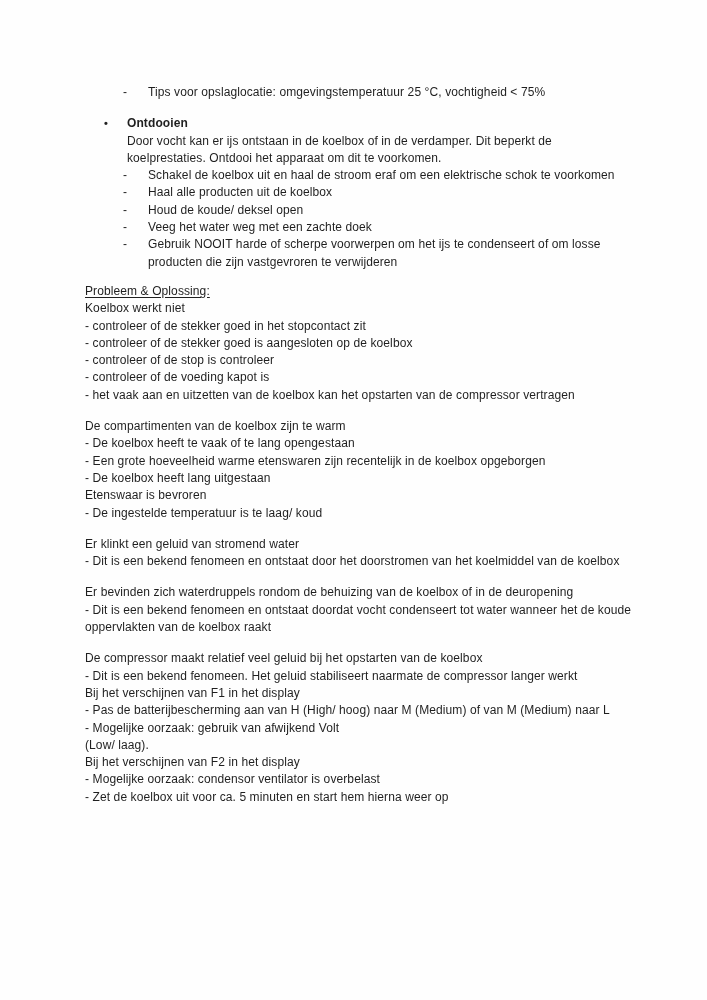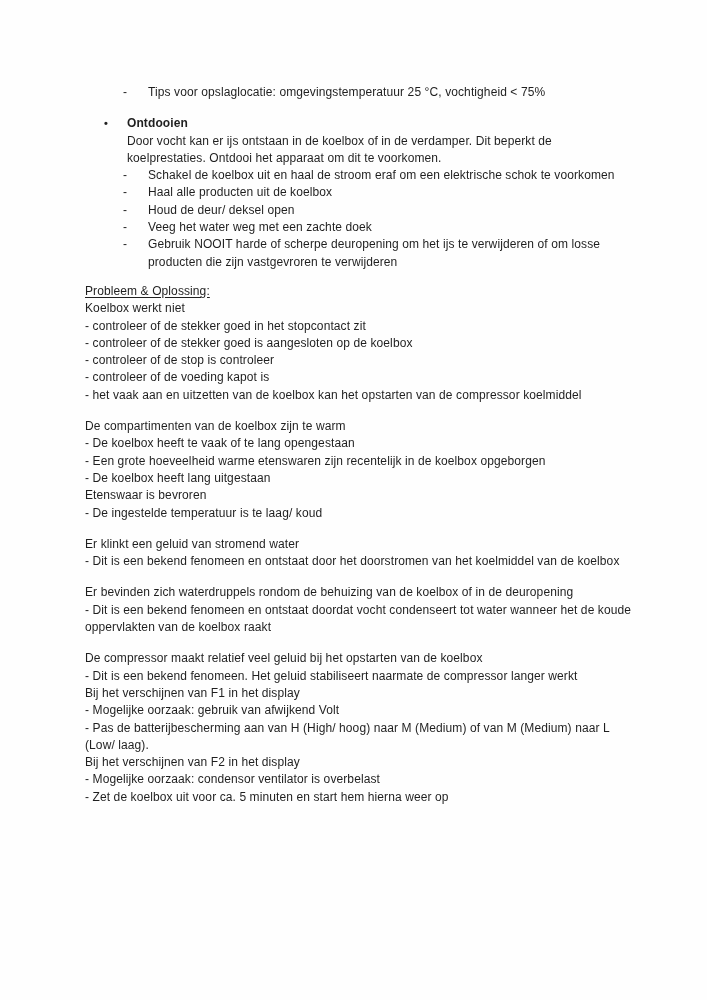--- a/index.html
+++ b/index.html
@@ -49,45 +49,45 @@
 <body>
 
 <div class="page">
   <div class="doc-body">
       <div class="line ind-2"><span class="marker marker-dash">-</span><span>Tips voor opslaglocatie: omgevingstemperatuur 25 °C, vochtigheid &lt; 75%</span></div>
       <div class="line ind-1 gap-lg st-bold"><span class="marker marker-bullet">•</span><span>Ontdooien</span></div>
       <div class="line ind-1">Door vocht kan er ijs ontstaan in de koelbox of in de verdamper. Dit beperkt de</div>
       <div class="line ind-1">koelprestaties. Ontdooi het apparaat om dit te voorkomen.</div>
       <div class="line ind-2"><span class="marker marker-dash">-</span><span>Schakel de koelbox uit en haal de stroom eraf om een elektrische schok te voorkomen</span></div>
       <div class="line ind-2"><span class="marker marker-dash">-</span><span>Haal alle producten uit de koelbox</span></div>
-      <div class="line ind-2"><span class="marker marker-dash">-</span><span>Houd de deur/ deksel open</span></div>
+      <div class="line ind-2"><span class="marker marker-dash">-</span><span>Houd de koude/ deksel open</span></div>
       <div class="line ind-2"><span class="marker marker-dash">-</span><span>Veeg het water weg met een zachte doek</span></div>
-      <div class="line ind-2"><span class="marker marker-dash">-</span><span>Gebruik NOOIT harde of scherpe deuropening om het ijs te verwijderen of om losse</span></div>
+      <div class="line ind-2"><span class="marker marker-dash">-</span><span>Gebruik NOOIT harde of scherpe voorwerpen om het ijs te condenseert of om losse</span></div>
       <div class="line ind-2">producten die zijn vastgevroren te verwijderen</div>
       <div class="line ind-0 gap-lg st-underline">Probleem &amp; Oplossing:</div>
       <div class="line ind-0 gap-sm">Koelbox werkt niet</div>
       <div class="line ind-0 st-italic">- controleer of de stekker goed in het stopcontact zit</div>
       <div class="line ind-0 st-italic">- controleer of de stekker goed is aangesloten op de koelbox</div>
       <div class="line ind-0 st-italic">- controleer of de stop is controleer</div>
       <div class="line ind-0 st-italic">- controleer of de voeding kapot is</div>
-      <div class="line ind-0 st-italic">- het vaak aan en uitzetten van de koelbox kan het opstarten van de compressor koelmiddel</div>
+      <div class="line ind-0 st-italic">- het vaak aan en uitzetten van de koelbox kan het opstarten van de compressor vertragen</div>
       <div class="line ind-0 gap-lg">De compartimenten van de koelbox zijn te warm</div>
       <div class="line ind-0 st-italic">- De koelbox heeft te vaak of te lang opengestaan</div>
       <div class="line ind-0 st-italic">- Een grote hoeveelheid warme etenswaren zijn recentelijk in de koelbox opgeborgen</div>
       <div class="line ind-0 st-italic">- De koelbox heeft lang uitgestaan</div>
       <div class="line ind-0 gap-sm">Etenswaar is bevroren</div>
       <div class="line ind-0 st-italic">- De ingestelde temperatuur is te laag/ koud</div>
       <div class="line ind-0 gap-lg">Er klinkt een geluid van stromend water</div>
       <div class="line ind-0 st-italic">- Dit is een bekend fenomeen en ontstaat door het doorstromen van het koelmiddel van de koelbox</div>
       <div class="line ind-0 gap-lg">Er bevinden zich waterdruppels rondom de behuizing van de koelbox of in de deuropening</div>
       <div class="line ind-0 st-italic">- Dit is een bekend fenomeen en ontstaat doordat vocht condenseert tot water wanneer het de koude</div>
       <div class="line ind-0 st-italic">oppervlakten van de koelbox raakt</div>
       <div class="line ind-0 gap-lg">De compressor maakt relatief veel geluid bij het opstarten van de koelbox</div>
       <div class="line ind-0 st-italic">- Dit is een bekend fenomeen. Het geluid stabiliseert naarmate de compressor langer werkt</div>
       <div class="line ind-0 gap-sm">Bij het verschijnen van F1 in het display</div>
+      <div class="line ind-0 st-italic">- Pas de batterijbescherming aan van H (High/ hoog) naar M (Medium) of van M (Medium) naar L</div>
       <div class="line ind-0 st-italic">- Mogelijke oorzaak: gebruik van afwijkend Volt</div>
-      <div class="line ind-0 st-italic">- Pas de batterijbescherming aan van H (High/ hoog) naar M (Medium) of van M (Medium) naar L</div>
       <div class="line ind-0 st-italic">(Low/ laag).</div>
       <div class="line ind-0 gap-sm">Bij het verschijnen van F2 in het display</div>
       <div class="line ind-0 st-italic">- Mogelijke oorzaak: condensor ventilator is overbelast</div>
       <div class="line ind-0 st-italic">- Zet de koelbox uit voor ca. 5 minuten en start hem hierna weer op</div>
     </div>
 </div>
 
 </body></html>

